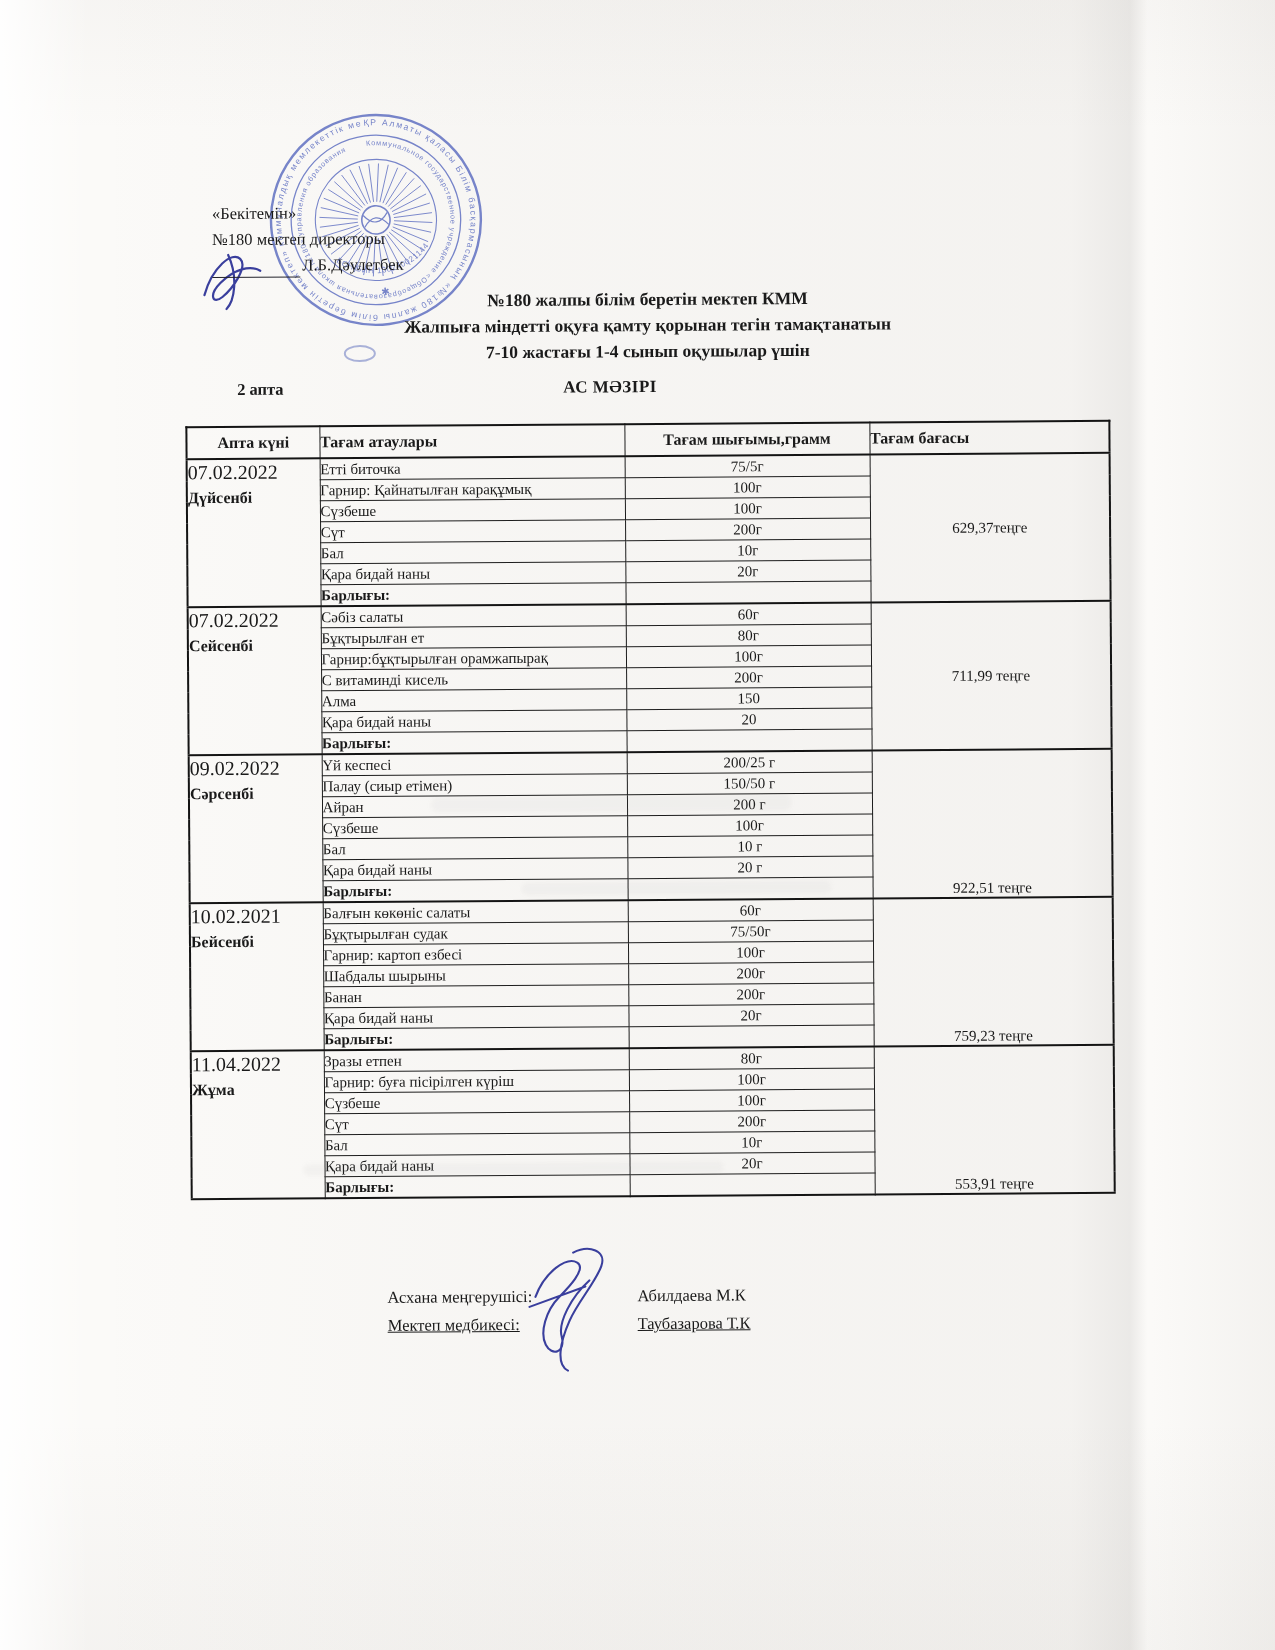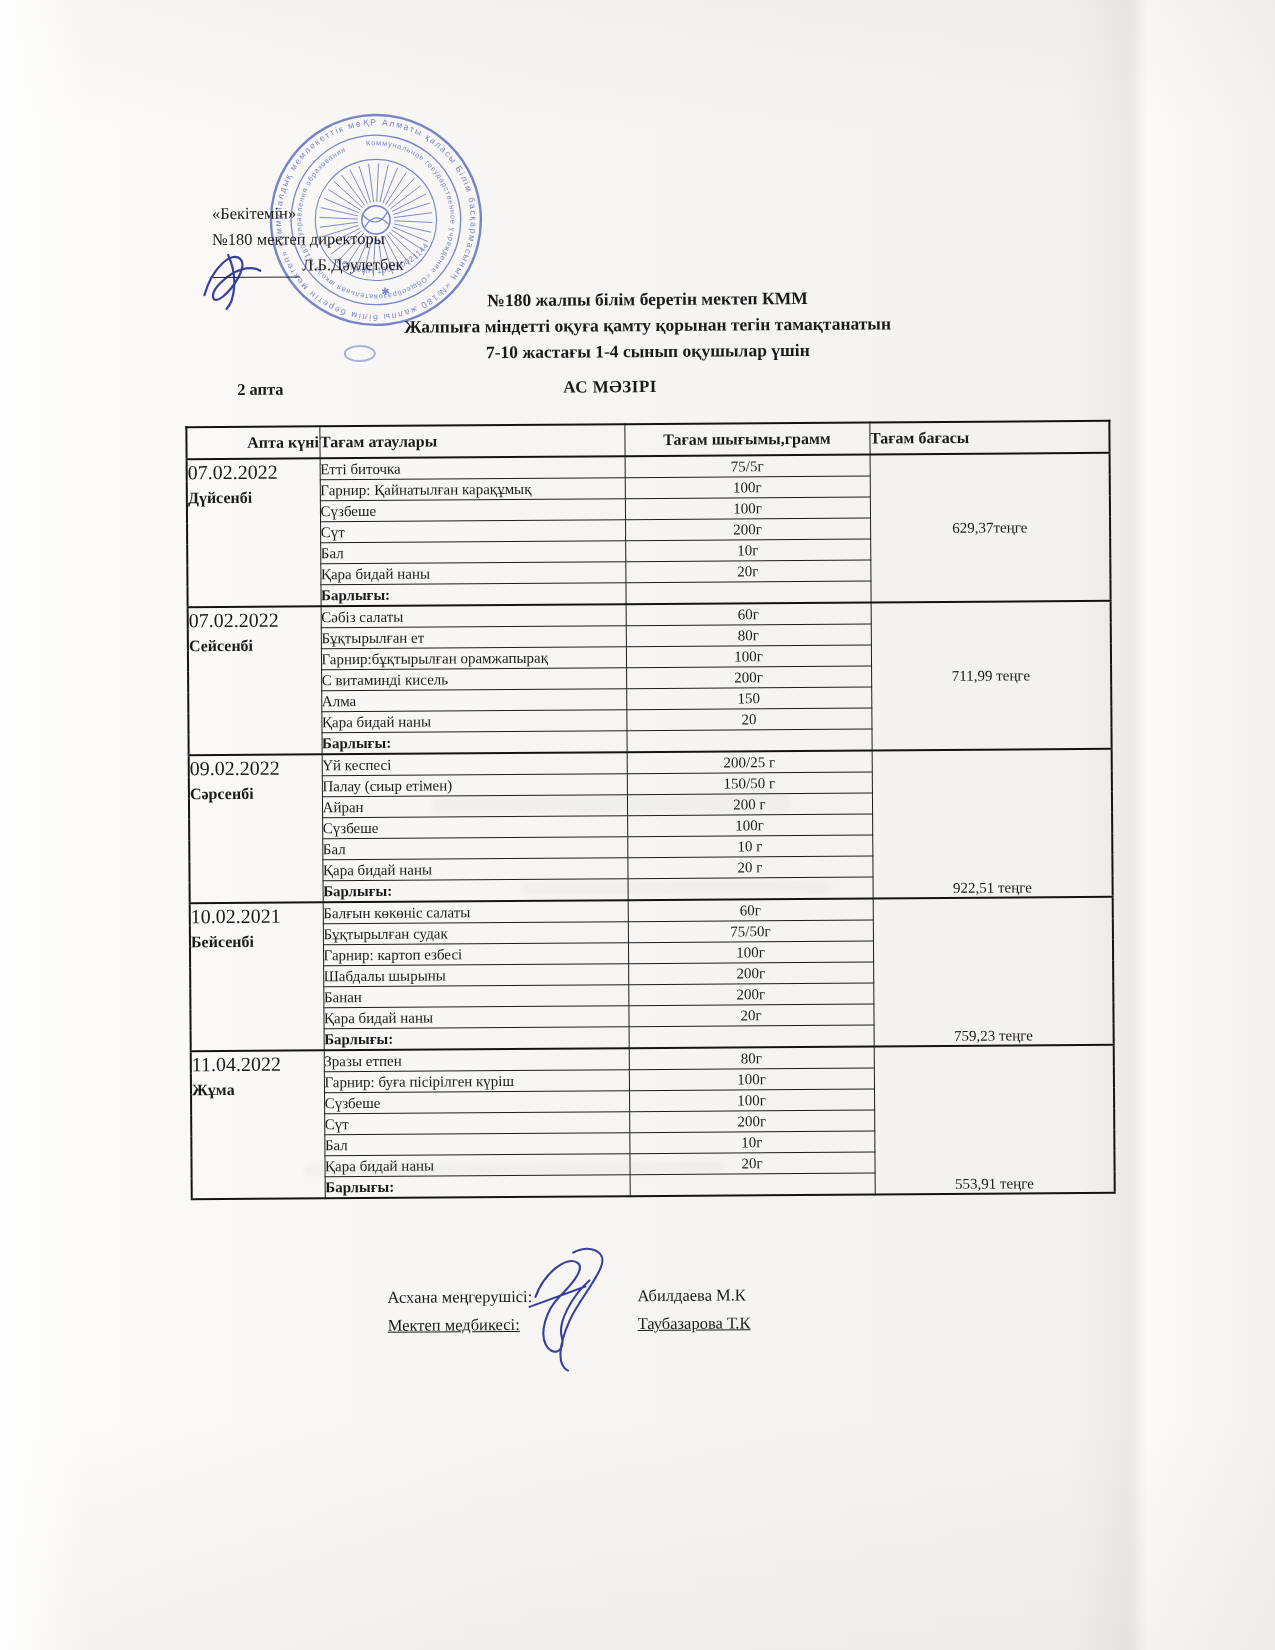--- a/index.html
+++ b/index.html
@@ -38,21 +38,21 @@
     font-weight:bold;font-size:17.5px;line-height:26px;}
   .week-label{position:absolute;left:221px;top:378px;font-weight:bold;font-size:16.5px;margin-left:18px;}
   .menu-title{position:absolute;left:232px;top:378px;width:760px;text-align:center;font-weight:bold;font-size:17px;letter-spacing:0.5px;}
 
   
   .menu-table-wrap{position:absolute;left:187px;top:424px;}
   table{border-collapse:collapse;table-layout:fixed;width:923px;background:transparent;}
   #menu-table{border:2.4px solid #141414;}
   #menu-table th,#menu-table td{border:1.5px solid #1d1d1d;overflow:hidden;}
   #menu-table thead th{height:30px;font-size:16px;font-weight:bold;padding:0;}
-  th.h-day{text-align:right;padding-left:9px;width:133px;border-radius:10px;}
+  th.h-day{text-align:center;padding-left:9px;width:133px;border-radius:10px;}
   th.h-dish{text-align:left;padding-left:11px;}
   th.h-amount{text-align:center;}
   th.h-price{text-align:left;padding-left:13px;}
   #menu-table tbody{border-top:2.4px solid #141414;border-bottom:2.4px solid #141414;}
   #menu-table td{height:20px;font-size:15px;padding:0;}
   td.cell-day{vertical-align:top;padding:2px 4px 0 9px;line-height:25px;}
   td.cell-day .date-text{font-size:20px;}
   td.cell-day .day-text{font-weight:bold;font-size:16px;}
   td.cell-dish{text-align:left;padding-left:11px;}
   td.cell-amount{text-align:center;}

